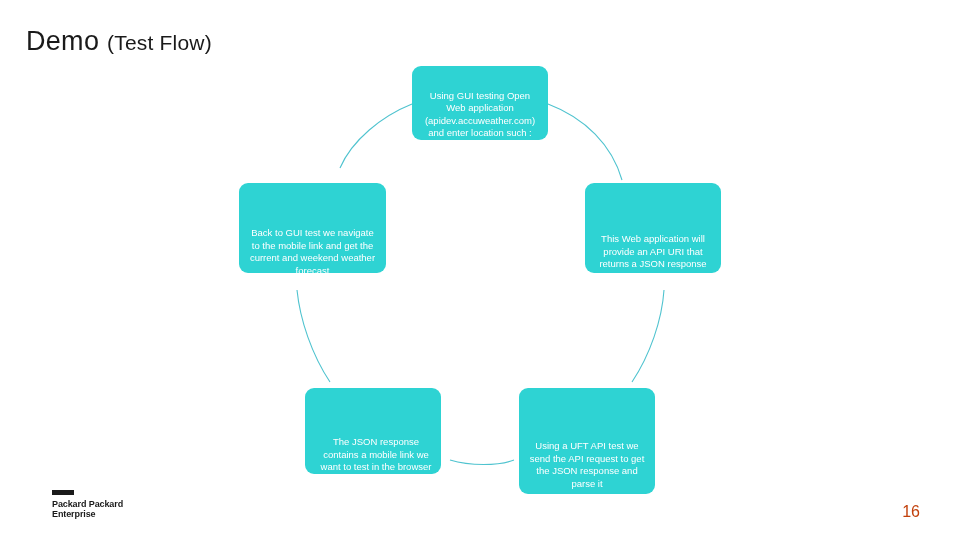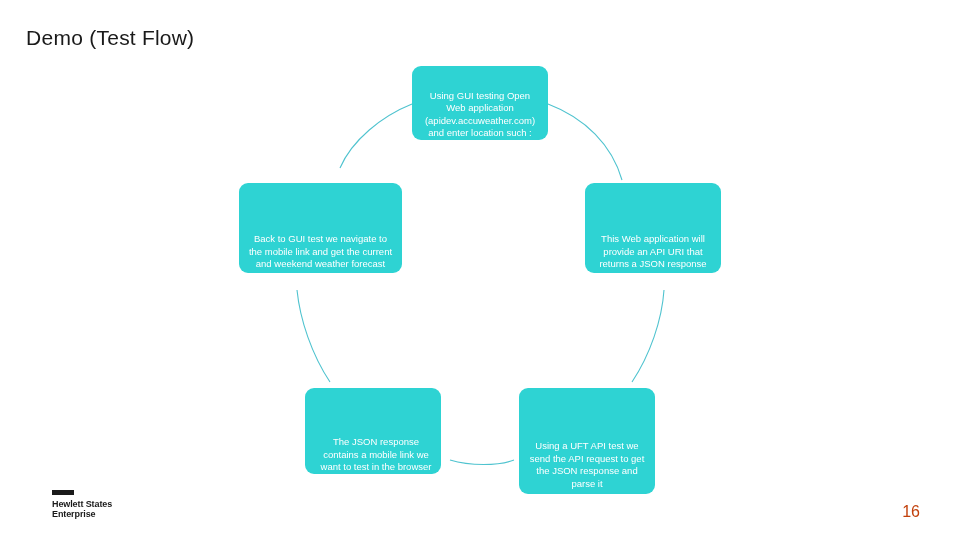--- a/index.html
+++ b/index.html
@@ -22,21 +22,21 @@
 
   
   .title {
     position: absolute;
     left: 26px;
     top: 26px;
     color: #1a1a1a;
     white-space: nowrap;
   }
   .title .title-main {
-    font-size: 21px;
+    font-size: 27px;
     letter-spacing: 0.3px;
   }
   .title .title-sub {
     font-size: 21px;
     letter-spacing: 0.2px;
     margin-top: 28px;
   }
 
   
   #arcs {
@@ -65,21 +65,21 @@
   .node span {
     display: block;
     width: 100%;
     margin-top: 48px;
   }
 
   #node-0 { left: 412px; top: 66px;  width: 136px; height: 74px; }
   #node-1 { left: 585px; top: 183px; width: 136px; height: 90px; align-items: center; }
   #node-2 { left: 519px; top: 388px; width: 136px; height: 106px; }
   #node-3 { left: 305px; top: 388px; width: 136px; height: 86px; padding-left: 15px; }
-  #node-4 { left: 239px; top: 183px; width: 163px; height: 90px; }
+  #node-4 { left: 239px; top: 183px; width: 147px; height: 90px; }
 
   
   .logo {
     position: absolute;
     left: 52px;
     top: 490px;
     width: 150px;
     height: 36px;
   }
   .logo .logo-bar {
@@ -138,19 +138,19 @@
   </div>
   <div class="node" id="node-3">
     <span>The JSON response contains a mobile link we want to test in the browser</span>
   </div>
   <div class="node" id="node-4">
     <span>Back to GUI test we navigate to the mobile link and get the current and weekend weather forecast</span>
   </div>
 
   <div class="logo">
     <div class="logo-bar"></div>
-    <div class="logo-text">Hewlett States</div>
+    <div class="logo-text">Packard Packard</div>
     <div class="logo-text">Enterprise</div>
   </div>
 
   <div class="page-number">16</div>
 
 </div>
 
 </body></html>

